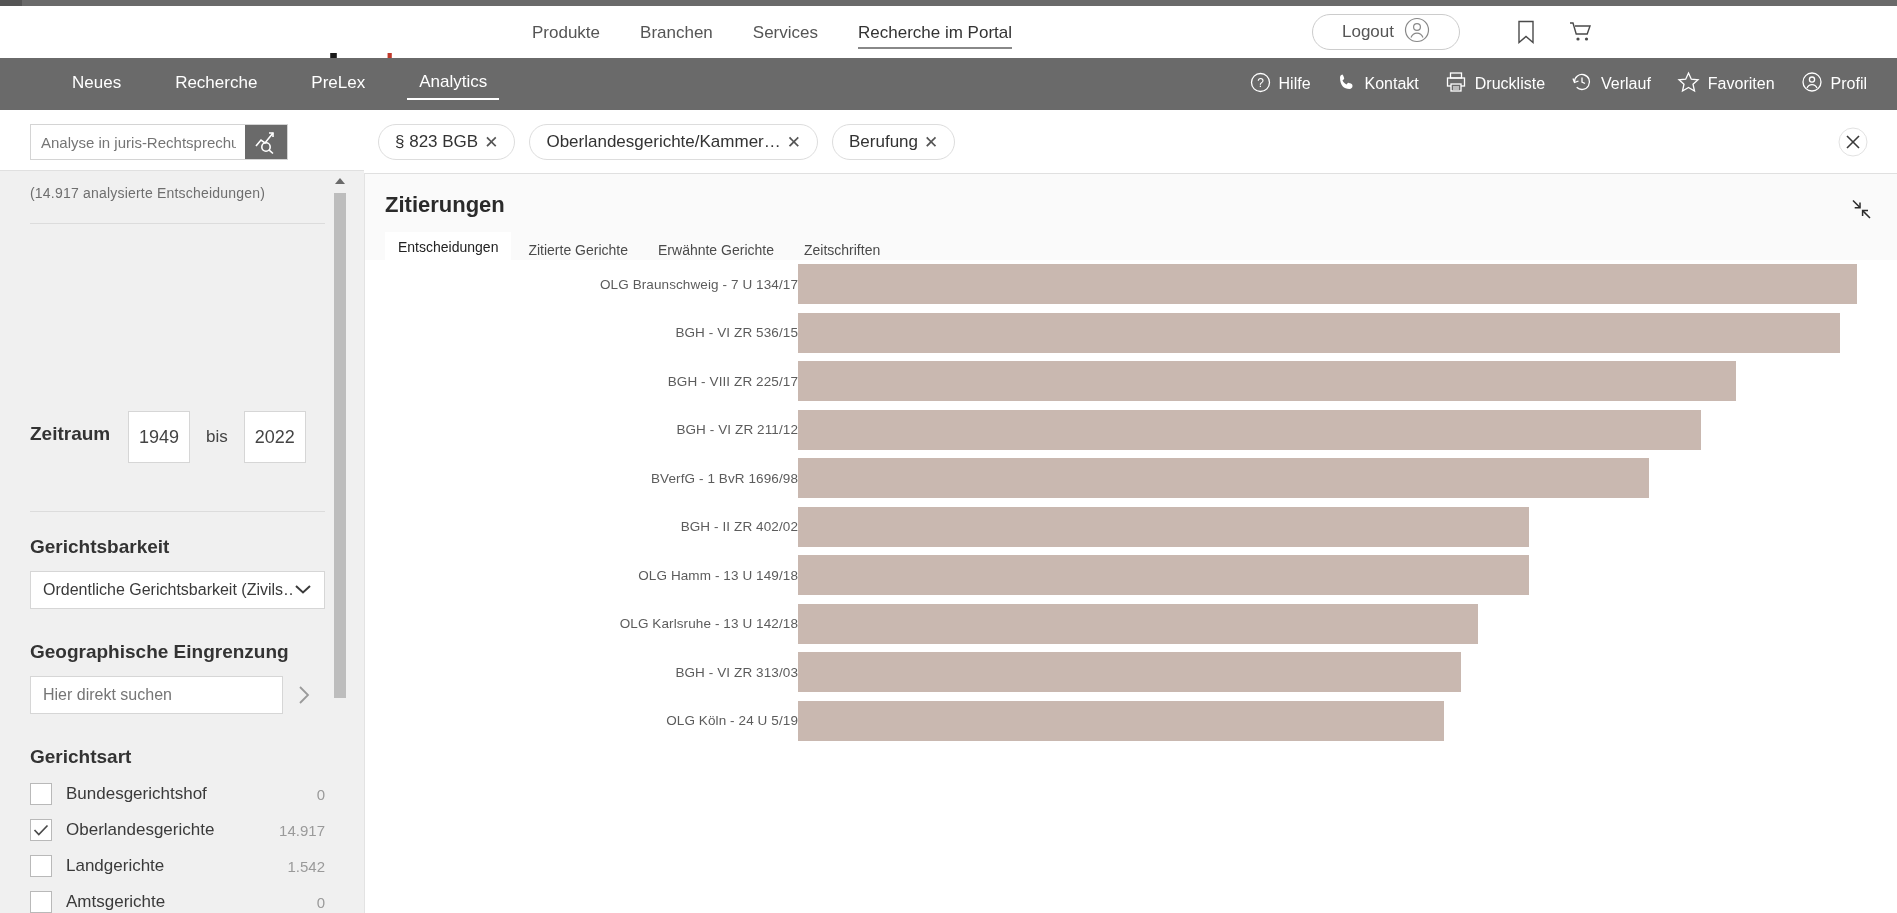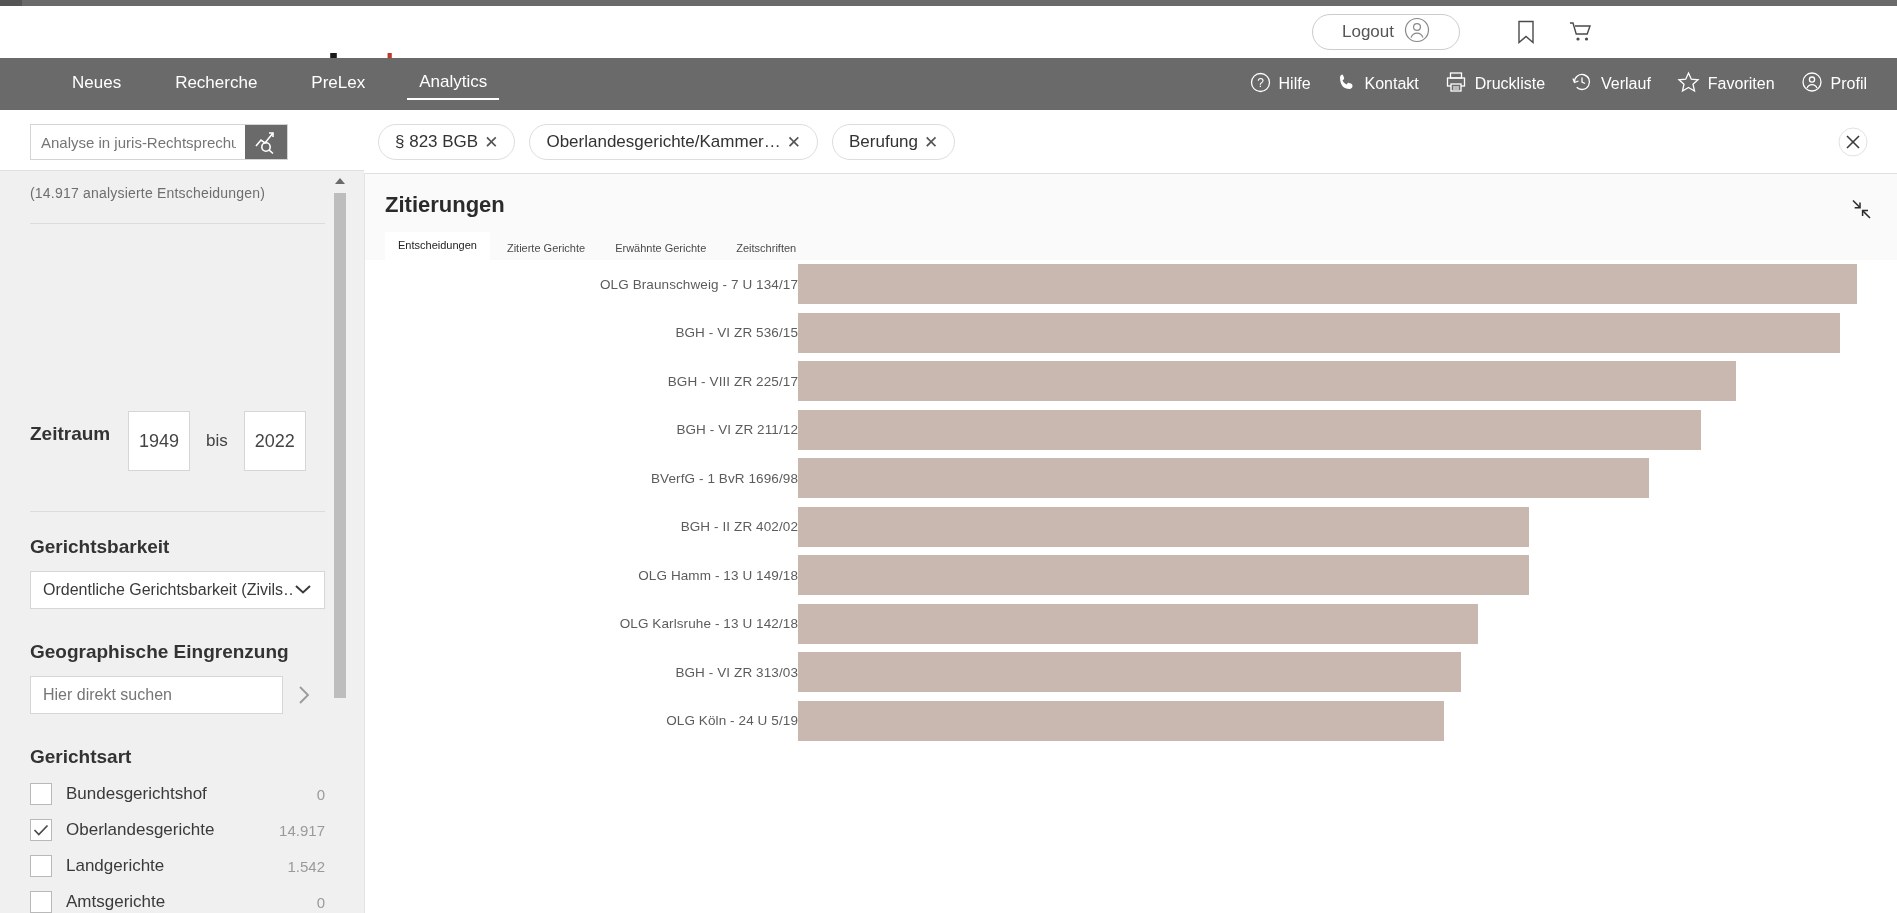--- a/index.html
+++ b/index.html
@@ -115,21 +115,21 @@
   .sb-count {
     position: absolute; left: 30px; top: 14px;
     font-size: 14px; color: #6e6e6e; letter-spacing: .2px;
   }
   .sb-divider { position: absolute; left: 30px; width: 295px; height: 1px; background: #dcdcdc; }
 
   .sb-section-title { font-size: 19px; font-weight: bold; color: #333; }
 
   .zeitraum-row { position: absolute; left: 30px; top: 240px; display: flex; align-items: center; gap: 16px; }
   .yr-box {
-    width: 62px; height: 60px; border: 1px solid #d6d6d6; background: #fff;
+    width: 62px; height: 52px; border: 1px solid #d6d6d6; background: #fff;
     display: flex; align-items: center; justify-content: center;
     font-size: 18px; color: #444; cursor: text;
   }
   .bis-label { font-size: 17px; color: #444; }
 
   .sel-box {
     position: absolute; left: 30px; top: 400px; width: 295px; height: 38px;
     border: 1px solid #d6d6d6; background: #fff;
     display: flex; align-items: center; padding: 11px 12px; cursor: pointer;
   }
@@ -184,21 +184,21 @@
     font-size: 22px; font-weight: bold; color: #2b2b2b;
   }
   .expand-btn {
     position: absolute; right: 24px; top: 22px; width: 26px; height: 26px;
     cursor: pointer; display: flex; align-items: center; justify-content: center;
   }
   .tabs {
     position: absolute; left: 20px; top: 58px; display: flex; align-items: flex-end; gap: 4px;
   }
   .tab {
-    padding: 7px 13px 9px; font-size: 11px; color: #4a4a4a; cursor: pointer;
+    padding: 7px 13px 9px; font-size: 14px; color: #4a4a4a; cursor: pointer;
     white-space: nowrap; background: transparent;
   }
   .tab.active { background: #fff; color: #222; border-bottom: 3px solid #3b3b3b; }
 
   .chart-area {
     position: absolute; left: 0; top: 86px; width: 1533px; height: 657px;
     background: #fff;
   }
   .bar-row {
     position: relative; width: 100%; height: 48.5px;
@@ -220,20 +220,26 @@
 
   <div class="top-strip">
     <div class="top-strip-left"></div>
   </div>
 
   <div class="brand-header">
     <div class="logo">
       <span>jur</span><span class="accent">|</span><span>s</span>
     </div>
 
+    <div class="brand-nav">
+      <a href="#">Produkte</a>
+      <a href="#">Branchen</a>
+      <a href="#">Services</a>
+      <a href="#" class="active">Recherche im Portal</a>
+    </div>
 
     <div class="logout-btn">
       <span class="label">Logout</span>
       <span>
         <svg width="26" height="26" viewBox="0 0 26 26">
             <circle cx="13" cy="13" r="11.5" fill="none" stroke="#888" stroke-width="1.2"></circle>
             <circle cx="13" cy="10" r="3.4" fill="none" stroke="#888" stroke-width="1.2"></circle>
             <path d="M7 20.5c1.2-3 4-4.4 6-4.4s4.8 1.4 6 4.4" fill="none" stroke="#888" stroke-width="1.2"></path>
           </svg>
       </span>

